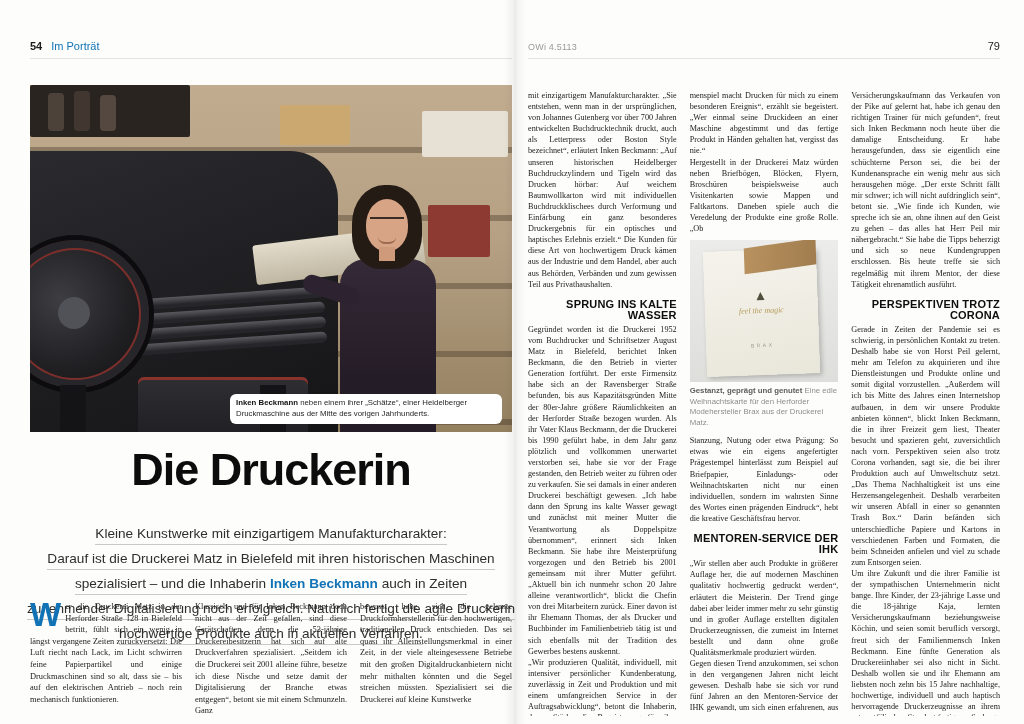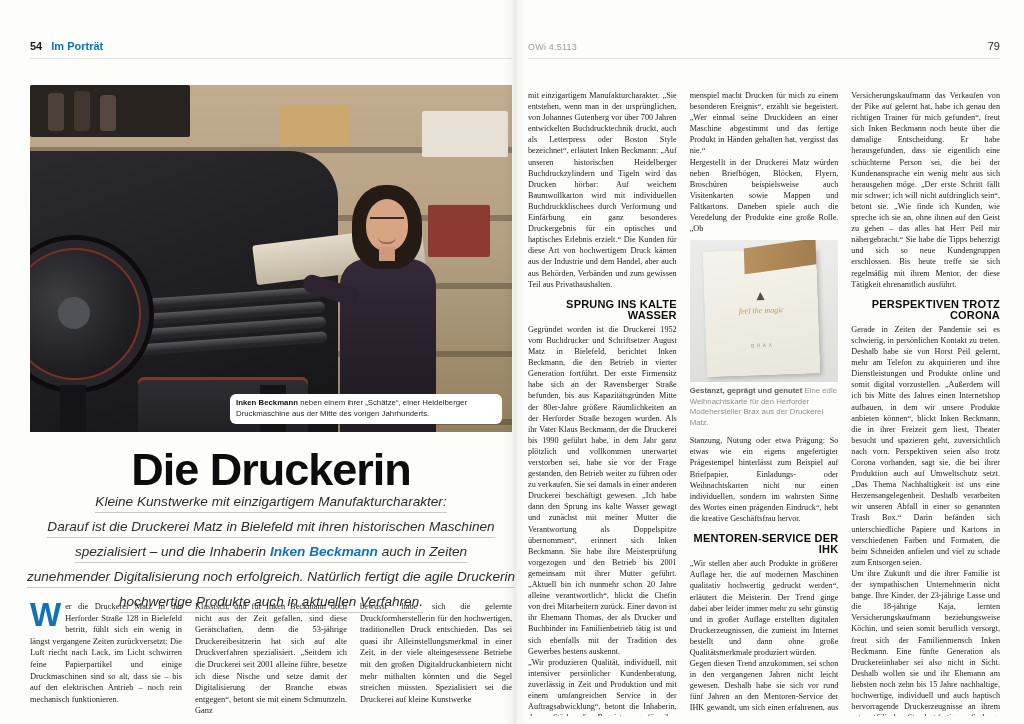--- a/index.html
+++ b/index.html
@@ -13,21 +13,21 @@
   .gutter {
     position:absolute; left:504px; top:0; width:22px; height:724px;
     background:linear-gradient(90deg, rgba(0,0,0,0) 0%, rgba(0,0,0,.05) 45%, rgba(0,0,0,.08) 50%, rgba(0,0,0,.04) 60%, rgba(0,0,0,0) 100%);
     pointer-events:none;
   }
 
   
   .hdr { position:absolute; top:40px; font-size:11px; }
   .hdr-left { left:30px; display:flex; gap:9px; align-items:baseline; }
   .hdr-left .folio { font-weight:bold; color:#1d1d1b; }
-  .hdr-left .section { font-weight:bold; color:#1173b5; }
+  .hdr-left .section { font-weight:normal; color:#1173b5; }
   .hdr-right { left:528px; width:472px; display:flex; justify-content:space-between; align-items:baseline; }
   .hdr-right .pub { font-size:9px; color:#9a9a9a; letter-spacing:.2px; }
   .hdr-right .folio { font-weight:normal; color:#1d1d1b; }
   .hdr-rule { position:absolute; top:58px; height:1px; background:#e3e3e0; }
   .hdr-rule.l { left:30px; width:482px; }
   .hdr-rule.r { left:528px; width:472px; }
 
   
   .photo {
     position:absolute; left:30px; top:85px; width:482px; height:347px;
@@ -86,21 +86,21 @@
     background:#ffffff; padding:4px 6px;
     font-size:7.8px; line-height:1.4; color:#262626;border-radius:6px;
   }
   .photo-caption b { color:#111; }
 
   
   .headline {
     position:absolute; left:30px; top:444px; width:482px;
     text-align:center; font-size:45px; font-weight:bold; letter-spacing:-1px; color:#0c0c0c;
   }
-  .standfirst { position:absolute; left:22px; top:492px; width:498px; text-align:center;font-style:italic; }
+  .standfirst { position:absolute; left:22px; top:524px; width:498px; text-align:center; }
   .sf-line { display:inline-block; font-size:13.6px; color:#2e2e2c;
     border-bottom:1px solid #c9c9c6; padding-bottom:2px; margin-bottom:4px; line-height:1.1; }
   .sf-name { color:#1173b5; font-weight:bold; }
 
   
   .lp-body {
     position:absolute; left:30px; top:601px; width:482px; height:114px;
     display:flex; gap:13px; overflow:hidden;
   }
   .lp-col { flex:1 1 0; font-family:"Liberation Serif", serif; font-size:8.4px;

